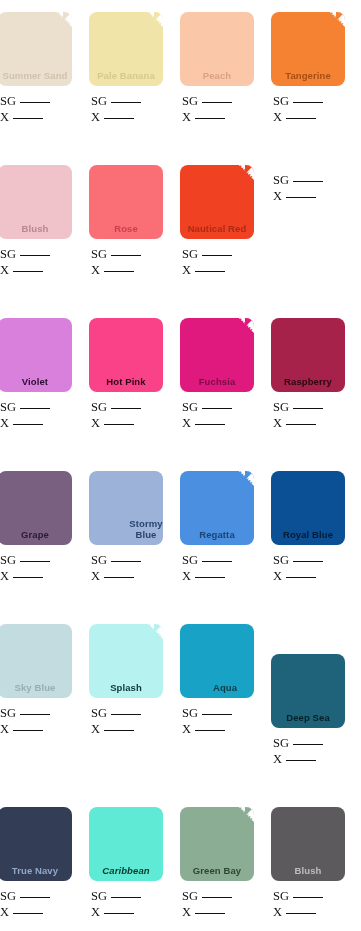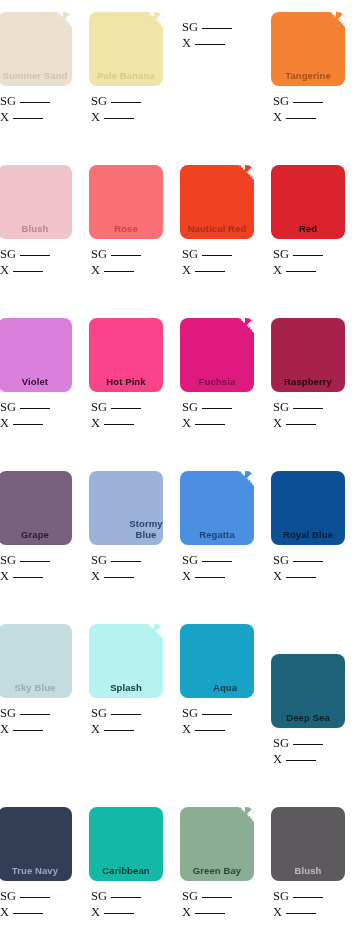--- a/index.html
+++ b/index.html
@@ -154,20 +154,23 @@
             <div class="label" style="color: rgb(240, 228, 168);">NEW</div>
           </div>
           <div class="swatch-name" style="color: rgb(214, 202, 142);">Pale Banana</div>
         </div>
         <div class="fields">
           <div class="field-row"><span class="field-label">SG</span><span class="field-blank"></span></div>
           <div class="field-row"><span class="field-label">X</span><span class="field-blank"></span></div>
         </div>
       </div>
       <div class="cell">
+        <div class="swatch" style="background: rgb(251, 199, 169);">
+          <div class="swatch-name" style="color: rgb(217, 161, 131);">Peach</div>
+        </div>
         <div class="fields">
           <div class="field-row"><span class="field-label">SG</span><span class="field-blank"></span></div>
           <div class="field-row"><span class="field-label">X</span><span class="field-blank"></span></div>
         </div>
       </div>
       <div class="cell">
         <div class="swatch" style="background: rgb(245, 130, 51);">
           <div class="new-corner">
             <div class="band"></div>
             <div class="tip" style="border-top-color: rgb(245, 130, 51);"></div>
@@ -206,23 +209,20 @@
             <div class="label" style="color: rgb(240, 65, 35);">NEW</div>
           </div>
           <div class="swatch-name" style="color: rgb(168, 44, 23);">Nautical Red</div>
         </div>
         <div class="fields">
           <div class="field-row"><span class="field-label">SG</span><span class="field-blank"></span></div>
           <div class="field-row"><span class="field-label">X</span><span class="field-blank"></span></div>
         </div>
       </div>
       <div class="cell">
-        <div class="swatch" style="background: rgb(219, 35, 46);">
-          <div class="swatch-name" style="color: rgb(43, 6, 8);">Red</div>
-        </div>
         <div class="fields">
           <div class="field-row"><span class="field-label">SG</span><span class="field-blank"></span></div>
           <div class="field-row"><span class="field-label">X</span><span class="field-blank"></span></div>
         </div>
       </div>
       <div class="cell">
         <div class="swatch" style="background: rgb(217, 128, 220);">
           <div class="swatch-name" style="color: rgb(42, 16, 48);">Violet</div>
         </div>
         <div class="fields">
@@ -347,21 +347,21 @@
       <div class="cell">
         <div class="swatch" style="background: rgb(51, 62, 86);">
           <div class="swatch-name" style="color: rgb(147, 167, 204);">True Navy</div>
         </div>
         <div class="fields">
           <div class="field-row"><span class="field-label">SG</span><span class="field-blank"></span></div>
           <div class="field-row"><span class="field-label">X</span><span class="field-blank"></span></div>
         </div>
       </div>
       <div class="cell">
-        <div class="swatch" style="background: #14b8a6;">
+        <div class="swatch" style="background: #5eead4; font-style: italic;">
           <div class="swatch-name" style="color: rgb(12, 58, 45);">Caribbean</div>
         </div>
         <div class="fields">
           <div class="field-row"><span class="field-label">SG</span><span class="field-blank"></span></div>
           <div class="field-row"><span class="field-label">X</span><span class="field-blank"></span></div>
         </div>
       </div>
       <div class="cell">
         <div class="swatch" style="background: rgb(139, 173, 148);">
           <div class="new-corner">

